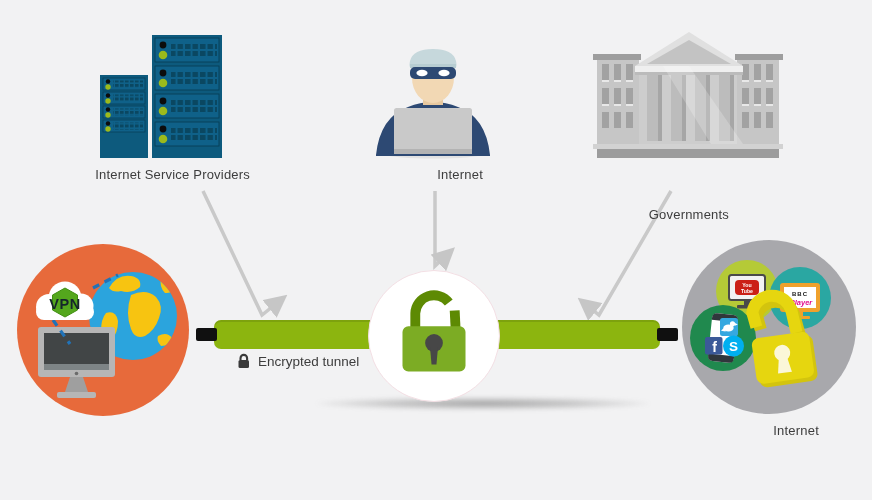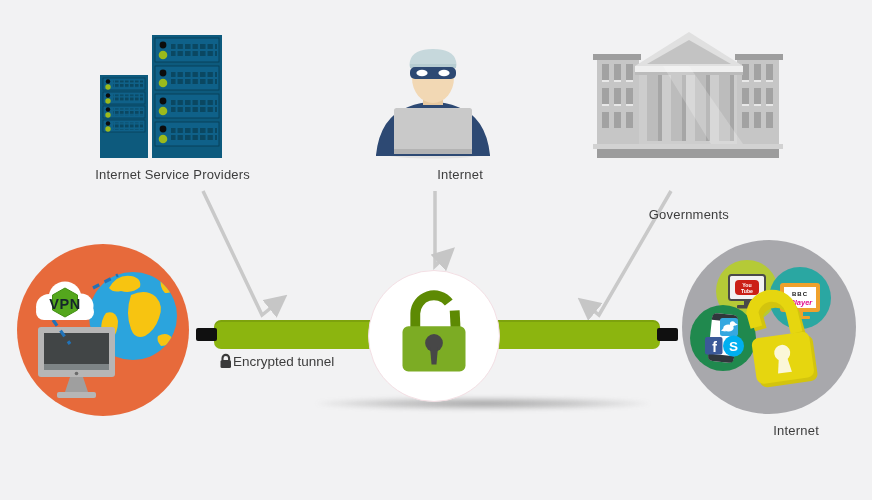--- a/index.html
+++ b/index.html
@@ -46,22 +46,22 @@
   }
   .center-circle{
     position:absolute;left:368px;top:270px;width:132px;height:132px;
     background:#ffffff;border-radius:50%;
     border:1px solid #f3dfe4;
     box-sizing:border-box;
     z-index:4;
     display:flex;align-items:center;justify-content:center;
   }
   .tunnel-label{
-    position:absolute;left:218px;top:353px;
-    display:flex;align-items:center;
+    position:absolute;left:236px;top:353px;
+    display:flex;align-items:center;gap:7px;
     font-size:13.5px;color:var(--label_text,#3d3d3d);
     z-index:4;
   }
 </style>
 </head>
 <body>
 
 <div class="stage">
 
   <svg class="arrows" width="872" height="500" viewBox="0 0 872 500">

